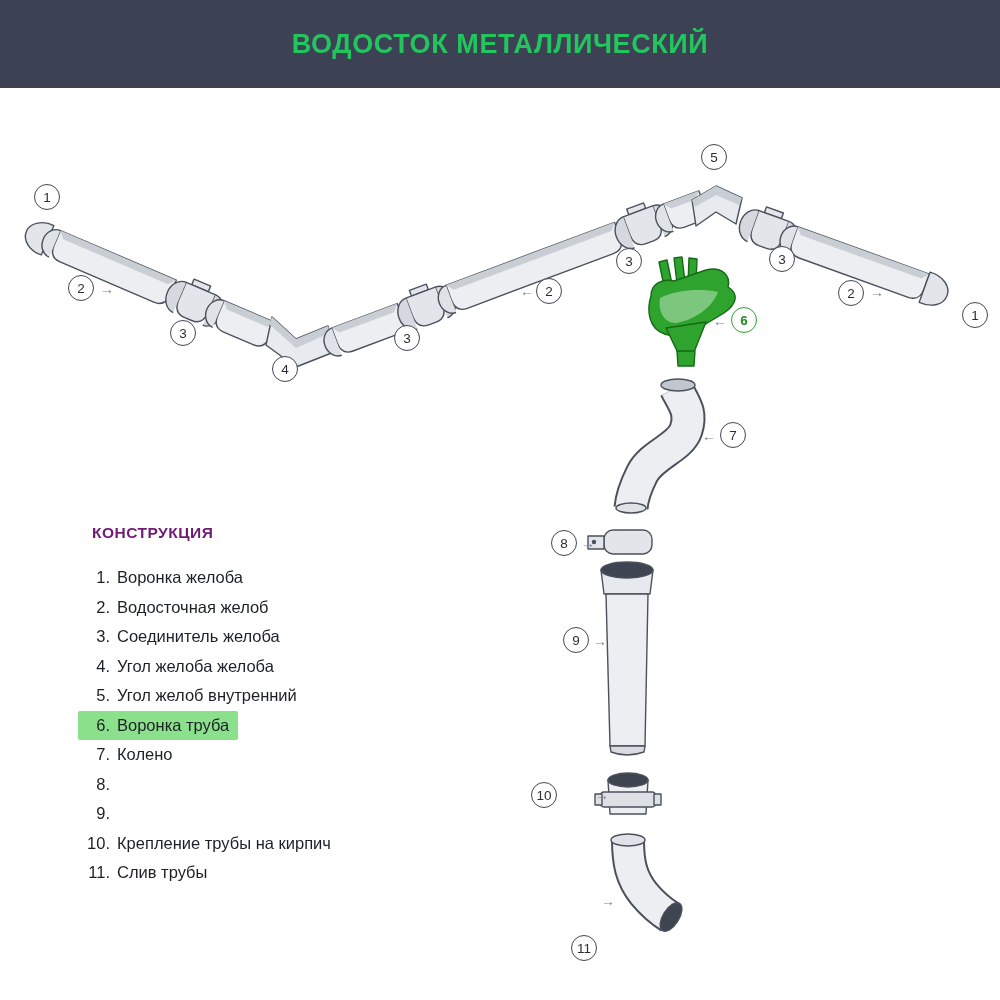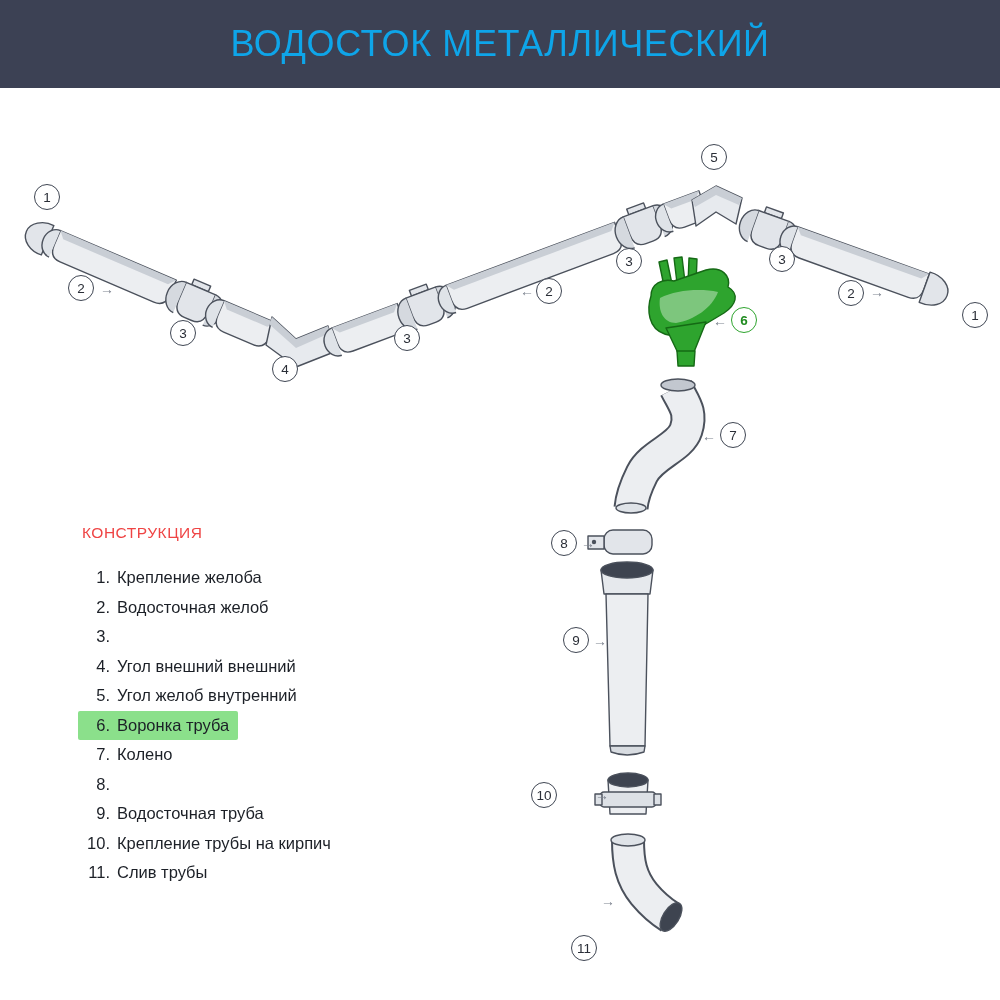--- a/index.html
+++ b/index.html
@@ -8,38 +8,38 @@
     --accent-green:#2EA42E;
   }
   *{margin:0;padding:0;box-sizing:border-box;}
   html,body{width:1000px;height:1000px;background:#ffffff;overflow:hidden;
     font-family:"Liberation Sans","DejaVu Sans",sans-serif;color:#22262f;}
   .page{position:relative;width:1000px;height:1000px;background:#fff;}
 
   
   .header{position:absolute;left:0;top:0;width:1000px;height:88px;
     background:var(--header-bg);display:flex;align-items:center;justify-content:center;}
-  .header h1{color:#0ea5e9;font-size:36px;font-weight:normal;letter-spacing:.6px;}
+  .header h1{color:#22c55e;font-size:27px;font-weight:bold;letter-spacing:.6px;}
 
   
   .diagram{position:absolute;left:0;top:0;width:1000px;height:1000px;}
 
   
   .callout{position:absolute;width:26px;height:26px;border-radius:50%;
     background:#fff;border:1.3px solid #3f4653;display:flex;align-items:center;
     justify-content:center;font-size:13.5px;color:#2a2e37;
     transform:translate(-50%,-50%);z-index:5;}
   .callout.green{border-color:var(--accent-green);color:#1f8b1f;font-weight:bold;}
   .arrow{position:absolute;transform:translate(-50%,-50%);font-size:14px;
     color:#7d8식3 ;color:#7d838f;z-index:5;line-height:1;}
 
   
   .legend{position:absolute;left:78px;top:524px;z-index:6;}
-  .legend-title{font-size:15.5px;font-weight:normal;letter-spacing:.5px;
-    color:#ef4444;margin:0 0 21px 4px;}
+  .legend-title{font-size:15.5px;font-weight:bold;letter-spacing:.5px;
+    color:#701a75;margin:0 0 21px 14px;}
   .legend-row{display:flex;align-items:center;width:max-content;
     line-height:29.5px;font-size:16.5px;color:#1c2027;
     padding:0 9px 0 4px;border-radius:2px;}
   .legend-row .num{width:28px;text-align:right;margin-right:7px;}
   .legend-row.hl{background:var(--highlight);}
 </style>
 </head>
 <body>
 
 <div class="page">
@@ -241,51 +241,51 @@
   <span class="arrow" style="left:588px;top:543px">→</span>
   <span class="arrow" style="left:600px;top:641px">→</span>
   <span class="arrow" style="left:602px;top:795px">→</span>
   <span class="arrow" style="left:608px;top:901px">→</span>
 
   <div class="legend">
     <div class="legend-title">КОНСТРУКЦИЯ</div>
 
     <div class="legend-row">
         <span class="num">1.</span>
-        <span class="lbl">Крепление желоба</span>
+        <span class="lbl">Воронка желоба</span>
       </div>
     <div class="legend-row">
         <span class="num">2.</span>
         <span class="lbl">Водосточная желоб</span>
       </div>
     <div class="legend-row">
         <span class="num">3.</span>
+        <span class="lbl">Соединитель желоба</span>
       </div>
     <div class="legend-row">
         <span class="num">4.</span>
-        <span class="lbl">Угол внешний внешний</span>
+        <span class="lbl">Угол желоба желоба</span>
       </div>
     <div class="legend-row">
         <span class="num">5.</span>
         <span class="lbl">Угол желоб внутренний</span>
       </div>
     <div class="legend-row hl">
         <span class="num">6.</span>
         <span class="lbl">Воронка труба</span>
       </div>
     <div class="legend-row">
         <span class="num">7.</span>
         <span class="lbl">Колено</span>
       </div>
     <div class="legend-row">
         <span class="num">8.</span>
       </div>
     <div class="legend-row">
         <span class="num">9.</span>
-        <span class="lbl">Водосточная труба</span>
       </div>
     <div class="legend-row">
         <span class="num">10.</span>
         <span class="lbl">Крепление трубы на кирпич</span>
       </div>
     <div class="legend-row">
         <span class="num">11.</span>
         <span class="lbl">Слив трубы</span>
       </div>
   </div>

